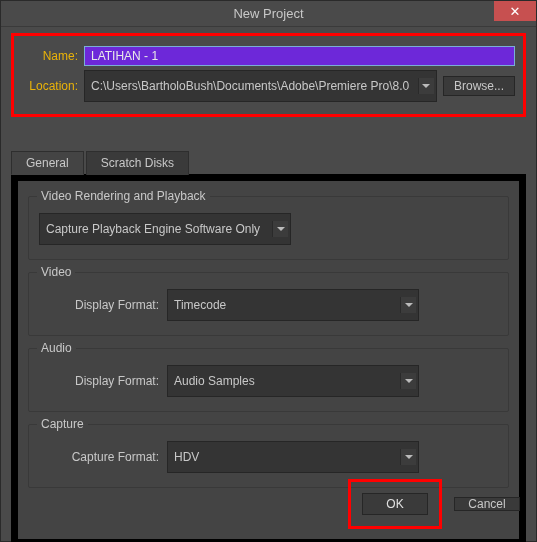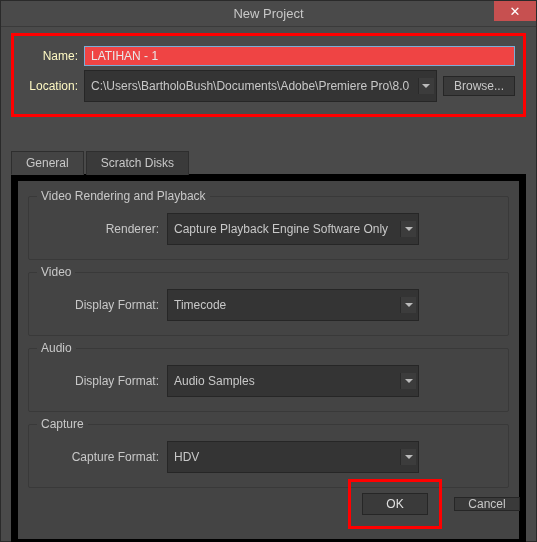--- a/index.html
+++ b/index.html
@@ -4,25 +4,25 @@
 <style>
   * { box-sizing: border-box; margin: 0; padding: 0; font-family: "Segoe UI", Tahoma, sans-serif; }
   body { background: #4a4a4a; width: 537px; height: 542px; overflow: hidden; font-size: 12px; color: #c8c8c8; }
   .window { width: 537px; height: 542px; background: #4a4a4a; border: 1px solid #2a2a2a; position: relative; }
   .titlebar { height: 26px; background: #4a4a4a; border-bottom: 1px solid #3a3a3a; display: flex; align-items: center; justify-content: center; position: relative; }
   .titlebar-title { color: #c8c8c8; font-size: 13px; }
   .close-btn { position: absolute; right: 0; top: 0; width: 42px; height: 20px; background: #c75050; color: #fff; display: flex; align-items: center; justify-content: center; font-size: 13px; cursor: pointer; }
   .content { padding: 6px 10px 10px 10px; }
   .highlight-box { border: 3px solid #ff0000; padding: 6px 8px 8px 8px; margin-bottom: 6px; }
   .row { display: flex; align-items: center; margin: 4px 0; }
-  .lbl { text-align: right; margin-right: 6px; color: #fef9c3; font-size: 12px; }
+  .lbl { text-align: right; margin-right: 6px; color: #eab308; font-size: 12px; }
   .lbl.name { width: 56px; }
   .lbl.loc { width: 56px; }
   .text-input { flex: 1; height: 20px; background: #3b3b3b; border: 1px solid #5c5c5c; color: #e8e8e8; padding: 2px 6px; font-size: 12px; }
-  .text-input.active { background: #ef4444; border: 1px solid #7aaed6; }
+  .text-input.active { background: #6d28d9; border: 1px solid #7aaed6; }
   .dropdown { height: 32px; background: #343434; border: 1px solid #262626; color: #c8c8c8; padding: 2px 6px; font-size: 12px; display: flex; align-items: center; justify-content: space-between; }
   .dropdown.flex { flex: 1; }
   .dd-arrow { width: 16px; height: 16px; background: #3c3c3c; border-left: 1px solid #2a2a2a; display: flex; align-items: center; justify-content: center; margin-left: 4px; margin-right: -4px; }
   .dd-arrow::after { content: ""; border-left: 4px solid transparent; border-right: 4px solid transparent; border-top: 4px solid #bbb; }
   .btn { height: 20px; background: #3a3a3a; border: 1px solid #262626; color: #c8c8c8; padding: 0 10px; font-size: 12px; display: flex; align-items: center; justify-content: center; cursor: pointer; margin-left: 6px; }
   .tabs { display: flex; margin-top: 4px; }
   .tab { padding: 4px 14px; background: #3a3a3a; border: 1px solid #2e2e2e; border-bottom: none; color: #c8c8c8; font-size: 12px; cursor: pointer; margin-right: 2px; margin-top: 28px; }
   .tab.active { background: #444444; border-bottom: 1px solid #444444; position: relative; z-index: 2; }
   .tab-panel { background: #444444; border: 7px solid #000000; padding: 15px 10px 20px 10px; height: 372px; margin-top: -1px; }
   .group { border: 1px solid #393939; border-radius: 2px; padding: 10px 10px 14px 10px; margin-bottom: 12px; position: relative; }
@@ -72,21 +72,20 @@
       <div class="tab">
         <span>Scratch Disks</span>
       </div>
     </div>
 
     <div class="tab-panel">
 
       <div class="group">
         <span class="group-title">Video Rendering and Playback</span>
         <div class="row">
-          <span class="field-lbl">Renderer:</span>
           <div class="dropdown dd-field">
             <span>Capture Playback Engine Software Only</span>
             <span class="dd-arrow"></span>
           </div>
         </div>
       </div>
 
       <div class="group">
         <span class="group-title">Video</span>
         <div class="row">

